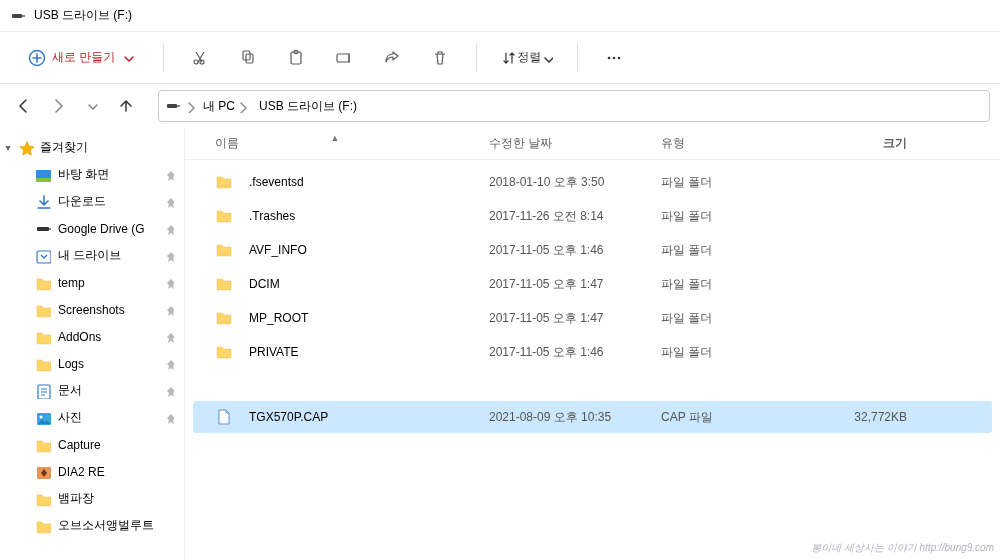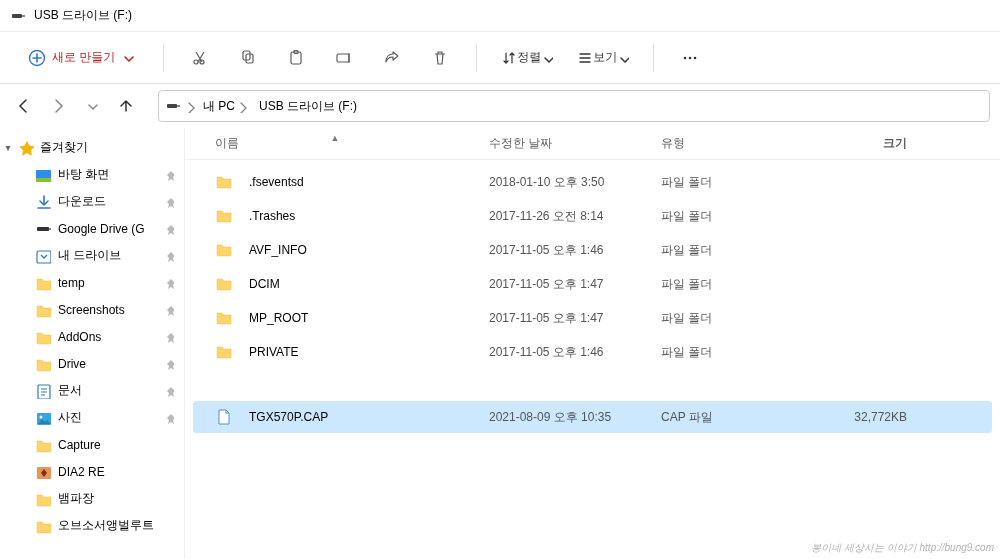--- a/index.html
+++ b/index.html
@@ -299,33 +299,20 @@
       </svg>
     </div>
   <div class="tb-sep"></div>
   <div class="tb-group">
     <span>
         <svg width="16" height="16">
           <use href="#i-sort"></use>
         </svg>
       </span>
     <span>정렬</span>
-    <span>
-        <svg width="12" height="12">
-          <use href="#i-chev"></use>
-        </svg>
-      </span>
-  </div>
-  <div class="tb-group">
-    <span>
-        <svg width="16" height="16">
-          <use href="#i-view"></use>
-        </svg>
-      </span>
-    <span>보기</span>
     <span>
         <svg width="12" height="12">
           <use href="#i-chev"></use>
         </svg>
       </span>
   </div>
   <div class="tb-sep"></div>
   <div class="tb-icon">
       <svg width="18" height="18" fill="#333">
         <use href="#i-more"></use>
@@ -482,21 +469,21 @@
               <use href="#i-pin"></use>
             </svg>
           </span>
         </div>
         <div class="sb-item child">
           <span class="f-icon">
             <svg width="16" height="16">
               <use href="#i-folder"></use>
             </svg>
           </span>
-          <span class="lbl">Drive</span>
+          <span class="lbl">Logs</span>
           <span class="sb-pin">
             <svg width="12" height="12">
               <use href="#i-pin"></use>
             </svg>
           </span>
         </div>
         <div class="sb-item child">
           <span class="f-icon">
             <svg width="16" height="16">
               <use href="#i-docs"></use>

